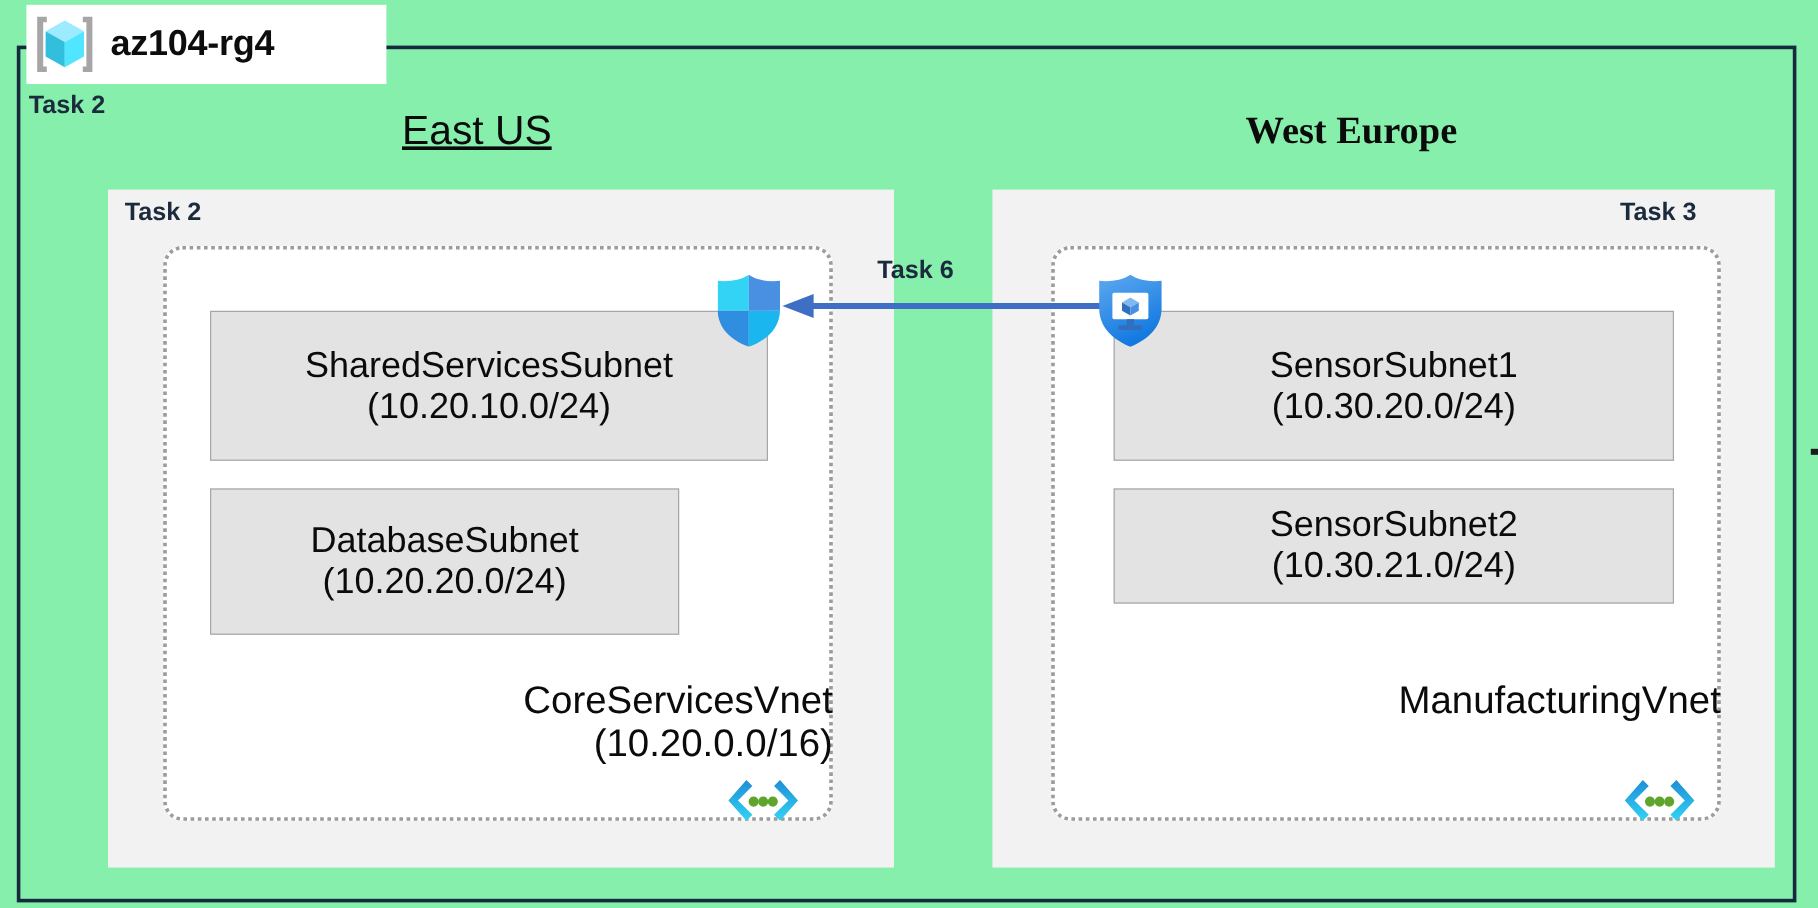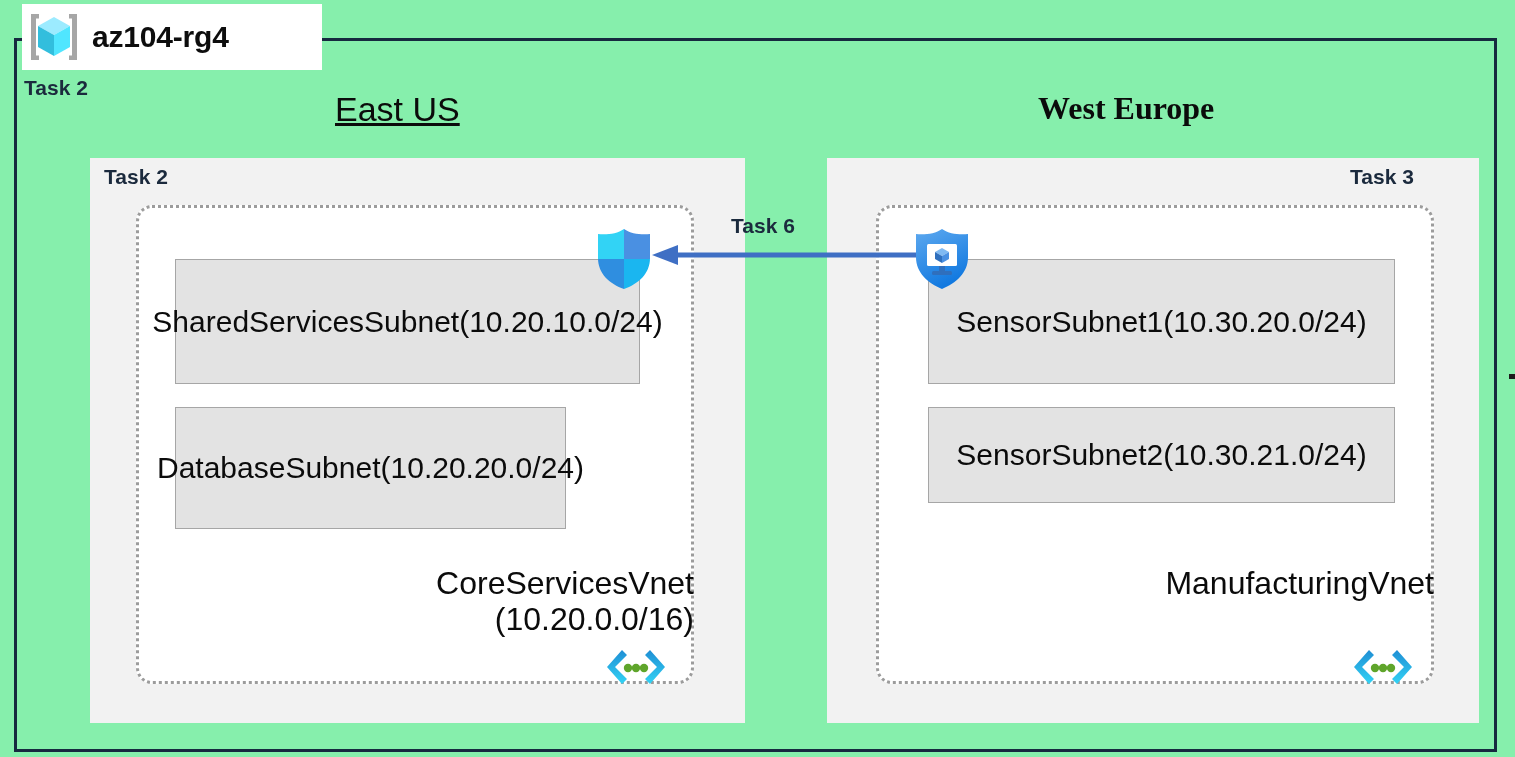--- a/index.html
+++ b/index.html
@@ -117,21 +117,21 @@
   #vnet-core   { left: 136px; top: 205px; width: 558px; height: 479px; }
   #vnet-manuf  { left: 876px; top: 205px; width: 558px; height: 479px; }
 
   
   .subnet-box {
     position: absolute;
     background: #e3e3e3;
     border: 1px solid #a6a6a6;
     box-sizing: border-box;
     display: flex;
-    flex-direction: row;
+    flex-direction: column;
     align-items: center;
     justify-content: center;
     z-index: 3;
   }
   .subnet-name, .subnet-cidr {
     font-size: 30px;
     color: #0b0b0b;
     line-height: 1.12;
     white-space: nowrap;
   }

